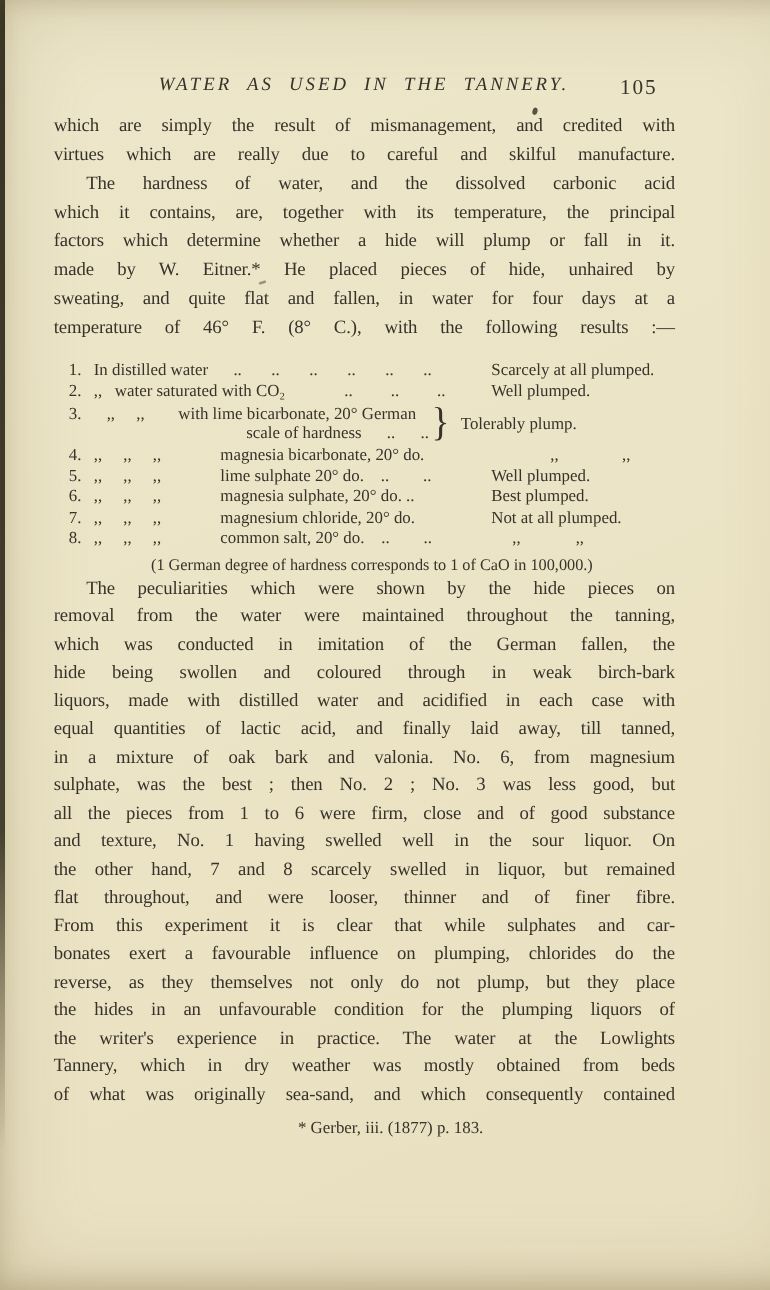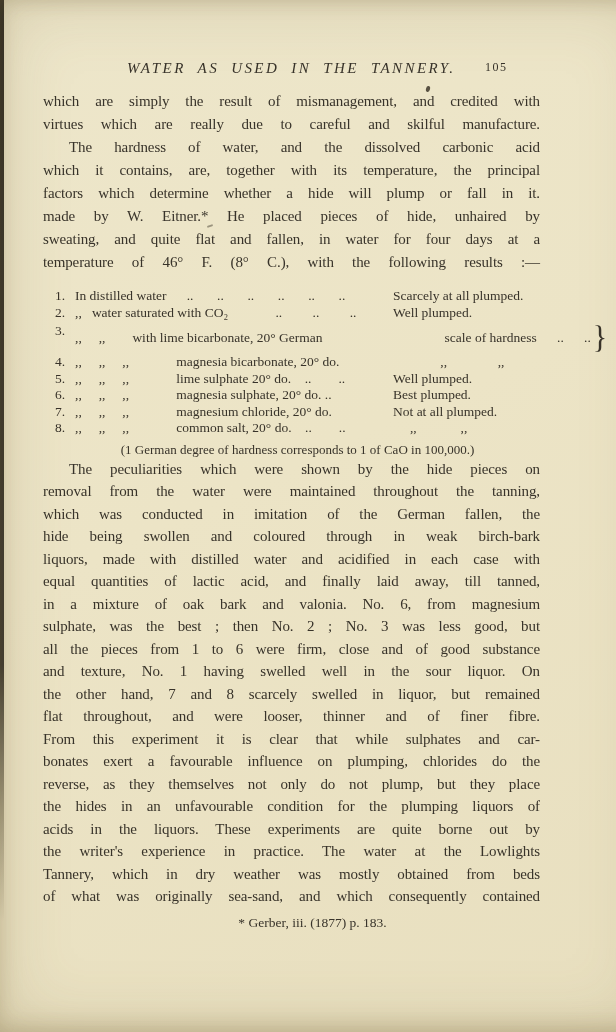--- a/index.html
+++ b/index.html
@@ -18,37 +18,37 @@
   }
   .scan-edge{
     position:absolute;left:0;top:0;width:4px;height:950px;
     background:linear-gradient(to bottom,rgba(33,31,26,.95) 0%,rgba(40,38,32,.9) 70%,
       rgba(95,90,68,.5) 85%,rgba(120,110,85,0) 97%);
   }
   .running-title{
     position:absolute;left:127px;top:60px;
     font-style:italic;font-size:15px;letter-spacing:2.4px;word-spacing:6px;white-space:nowrap;
   }
-  .page-number{position:absolute;left:485px;top:60px;font-size:12px;letter-spacing:1.5px;}
+  .page-number{position:absolute;left:496px;top:60px;font-size:17px;letter-spacing:1.5px;}
   .ink-speck{position:absolute;background:rgba(62,55,42,.85);border-radius:50%;}
   .speck-a{left:426px;top:86px;width:4px;height:6px;transform:rotate(15deg);}
   .speck-b{left:207px;top:225px;width:6px;height:2px;opacity:.55;transform:rotate(-18deg);border-radius:2px;}
   .content{position:absolute;left:43px;top:90px;width:497px;}
   .para{font-size:15px;line-height:23px;letter-spacing:-0.1px;}
   .para .tline{text-align:justify;text-align-last:justify;}
   .para.first-indent .tline:first-child{text-indent:26px;}
   .para3{line-height:22.5px;}
   .results-table{margin-top:14px;padding-left:12px;font-size:13.5px;}
   .t-row{position:relative;display:flex;line-height:16.5px;}
   .t-num{flex:0 0 20px;}
   .t-left{white-space:pre;}
   .t-result{position:absolute;left:338px;white-space:pre;}
   .t-row3{display:flex;align-items:center;line-height:15px;margin:2px 0 3px;}
   .t-row3 .t-num{align-self:flex-start;}
-  .t-group{display:flex;flex-direction:row;align-items:center;}
+  .t-group{display:flex;flex-direction:column;align-items:center;}
   .t-line2{padding-left:122px;}
   .t-brace{font-size:30px;font-weight:400;line-height:28px;margin:0 9px 0 2px;transform:scaleY(1.08);}
   .t-result3{white-space:pre;}
   .table-note{text-align:center;font-size:13px;margin-top:5px;}
   .footnote{text-align:center;font-size:13.5px;margin-top:7px;padding-left:42px;}
 </style>
 </head>
 <body>
 
 <div class="page">
@@ -143,21 +143,20 @@
         <div class="tline">in a mixture of oak bark and valonia.  No. 6, from magnesium</div>
         <div class="tline">sulphate, was the best ; then No. 2 ; No. 3 was less good, but</div>
         <div class="tline">all the pieces from 1 to 6 were firm, close and of good substance</div>
         <div class="tline">and texture, No. 1 having swelled well in the sour liquor.  On</div>
         <div class="tline">the other hand, 7 and 8 scarcely swelled in liquor, but remained</div>
         <div class="tline">flat throughout, and were looser, thinner and of finer fibre.</div>
         <div class="tline">From this experiment it is clear that while sulphates and car-</div>
         <div class="tline">bonates exert a favourable influence on plumping, chlorides do the</div>
         <div class="tline">reverse, as they themselves not only do not plump, but they place</div>
         <div class="tline">the hides in an unfavourable condition for the plumping liquors of</div>
-        <div class="tline">acids in the liquors.  These experiments are quite borne out by</div>
         <div class="tline">the writer's experience in practice.  The water at the Lowlights</div>
         <div class="tline">Tannery, which in dry weather was mostly obtained from beds</div>
         <div class="tline">of what was originally sea-sand, and which consequently contained</div>
       </div>
 
     <div class="footnote">* Gerber, iii. (1877) p. 183.</div>
   </div>
 </div>
 
 </body></html>

